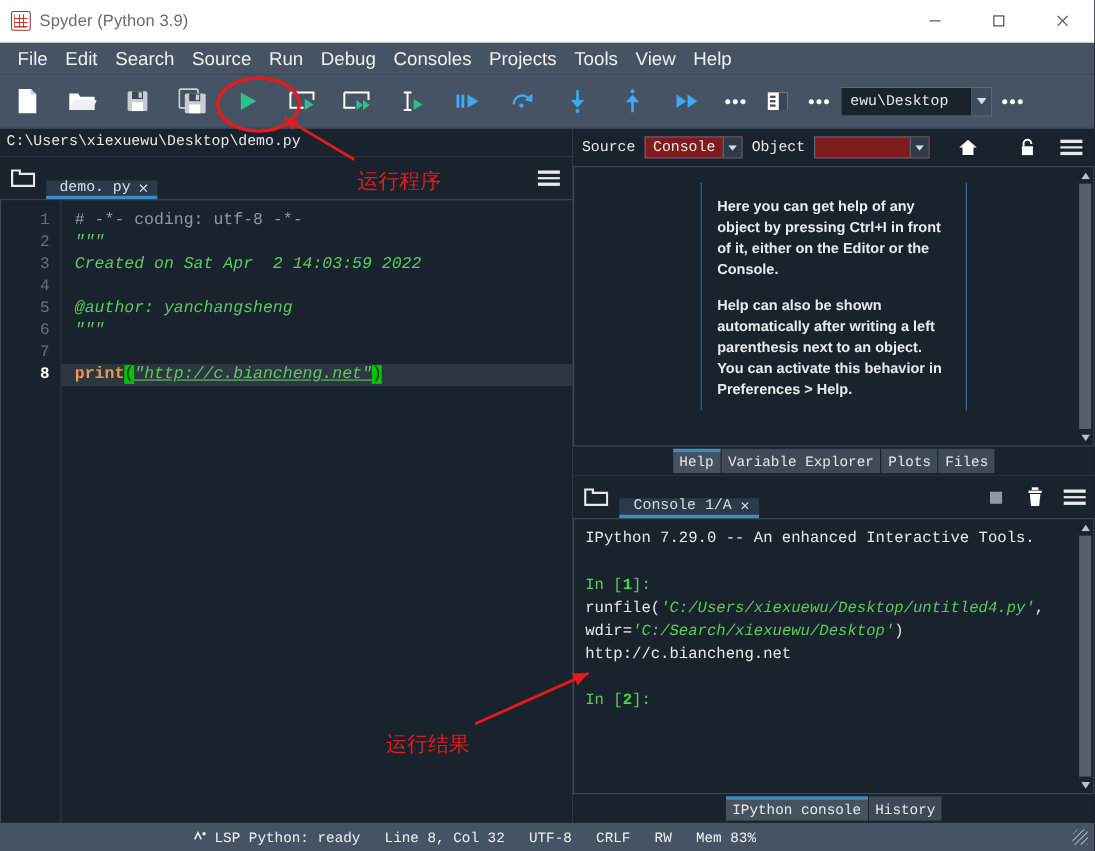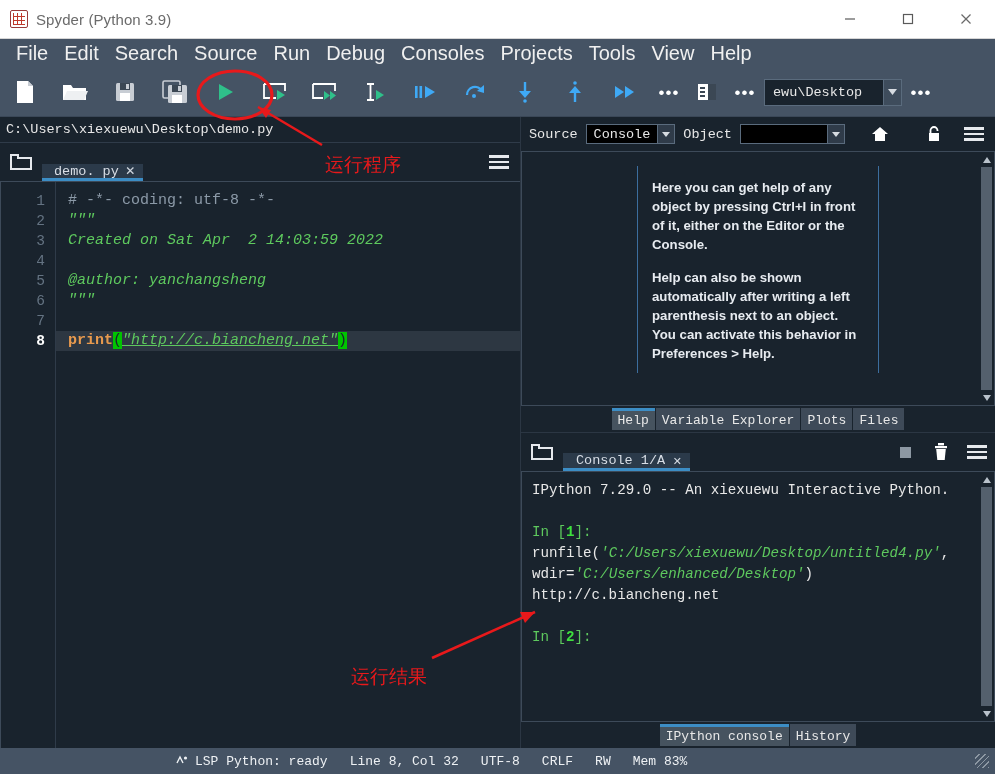--- a/index.html
+++ b/index.html
@@ -49,21 +49,21 @@
   }
   .winbtn svg { display: block; }
 
   
   .menubar {
     height: 29px; background: #455364;
     display: flex; align-items: center; padding-left: 8px;
     gap: 0px; flex: 0 0 29px;
   }
   .menuitem {
-    font-size: 20px; color: #f0f0f0; padding: 3px 8px;
+    font-size: 17px; color: #f0f0f0; padding: 3px 8px;
     font-family: "Liberation Sans", sans-serif; white-space: nowrap;
   }
 
   
   .toolbar {
     height: 49px; background: #455364;
     display: flex; align-items: center; flex: 0 0 49px;
     border-bottom: 1px solid #3a4757;
     position: relative;
   }
@@ -168,21 +168,21 @@
   .help-toolbar {
     height: 34px; background: #19232d; display: flex; align-items: center;
     gap: 8px; padding: 0 8px; flex: 0 0 34px;
   }
   .ht-label {
     font-family: "Liberation Mono", monospace; font-size: 13.5px;
     color: #e8e8e8;
   }
   .ht-combo {
     height: 20px; display: flex; align-items: center;
-    border: 1px solid #5a6b7d; background: #000000;
+    border: 1px solid #5a6b7d; background: #7f1d1d;
   }
   .ht-combo .val {
     padding: 0 7px; font-family: "Liberation Mono", monospace;
     font-size: 13.5px; color: #e8e8e8; white-space: nowrap;
   }
   .ht-combo .arw {
     width: 17px; align-self: stretch; background: #2f3b49;
     border-left: 1px solid #5a6b7d;
     display: flex; align-items: center; justify-content: center;
   }
@@ -604,23 +604,23 @@
               <span class="ham-lines">
                   <i></i>
                   <i></i>
                   <i></i>
                 </span>
             </span>
           </div>
         </div>
 
         <div class="console-body">
-          <pre><span>IPython 7.29.0 -- An xiexuewu Interactive Python.</span>
-
-<span class="k-green">In [</span><span class="k-gnum">1</span><span class="k-green">]: </span><span>runfile(</span><span class="k-str">'C:/Users/xiexuewu/Desktop/untitled4.py'</span><span>, wdir=</span><span class="k-str">'C:/Users/enhanced/Desktop'</span><span>)</span>
+          <pre><span>IPython 7.29.0 -- An enhanced Interactive Tools.</span>
+
+<span class="k-green">In [</span><span class="k-gnum">1</span><span class="k-green">]: </span><span>runfile(</span><span class="k-str">'C:/Users/xiexuewu/Desktop/untitled4.py'</span><span>, wdir=</span><span class="k-str">'C:/Search/xiexuewu/Desktop'</span><span>)</span>
 <span>http://c.biancheng.net</span>
 
 <span class="k-green">In [</span><span class="k-gnum">2</span><span class="k-green">]:</span></pre>
           <div class="vscroll">
             <span class="arrow">
               <svg width="8" height="6" viewBox="0 0 8 6">
                   <path d="M4 0 L8 6 L0 6 Z" fill="#b9c2cb"></path>
                 </svg>
             </span>
             <span class="thumb"></span>

